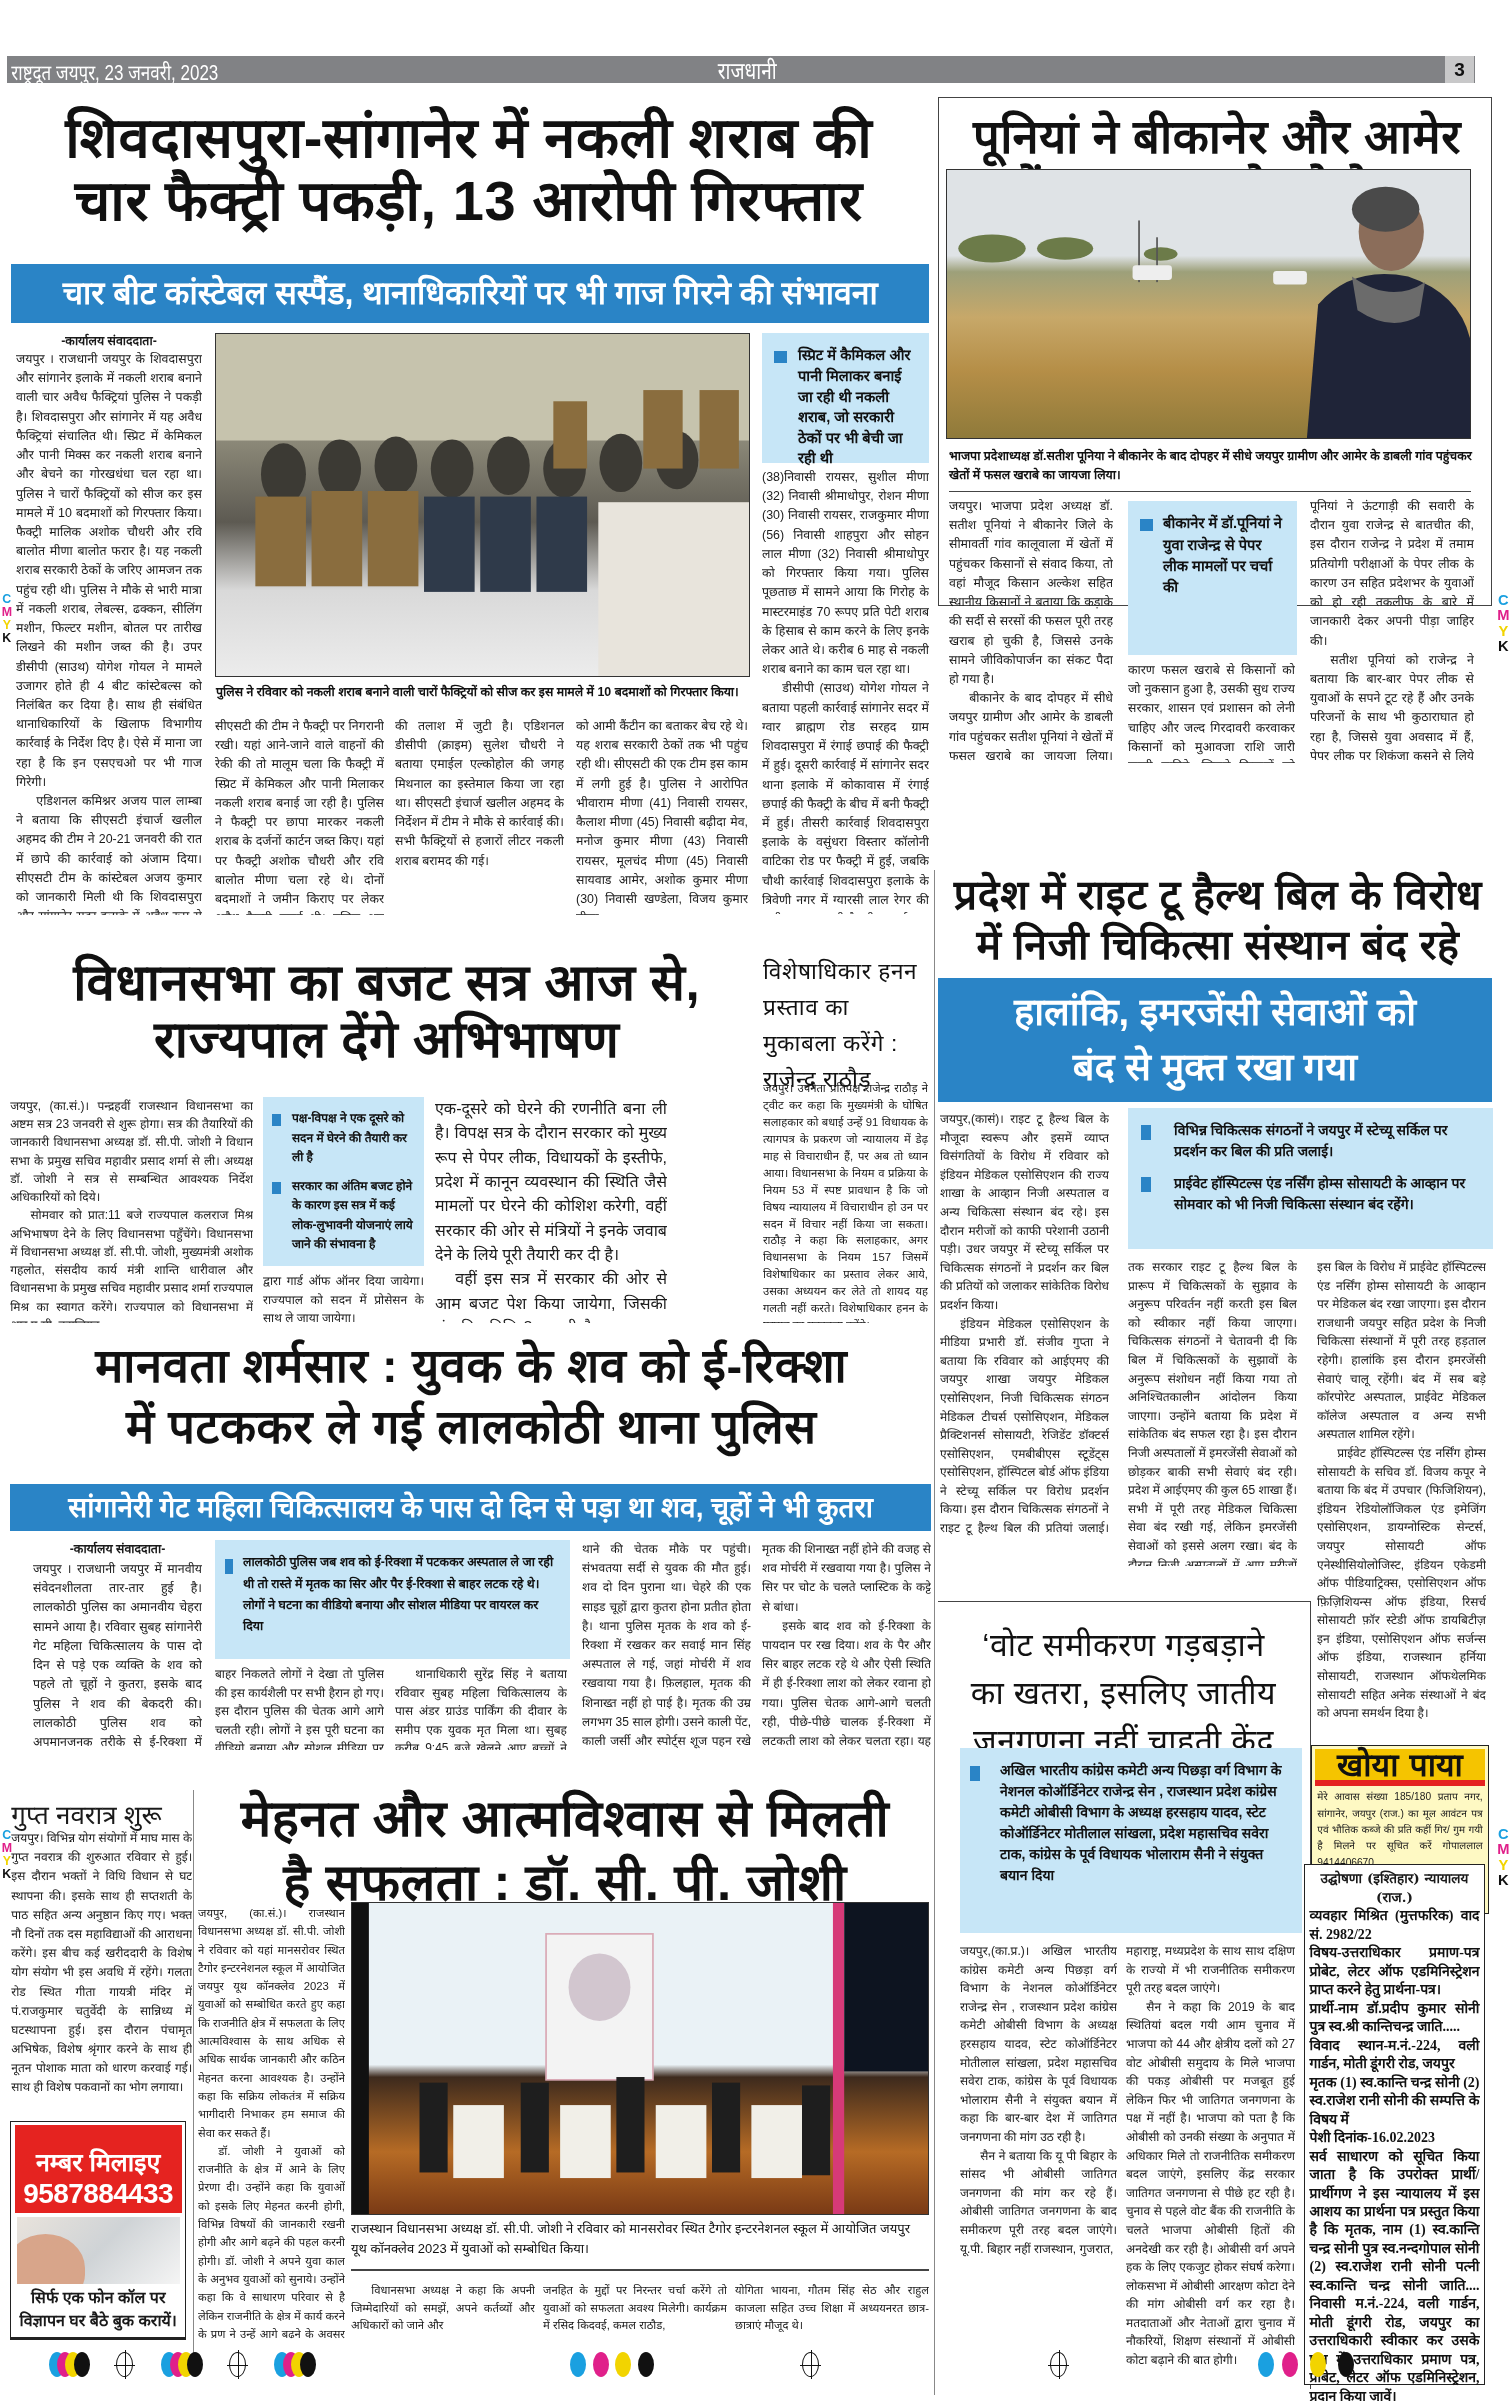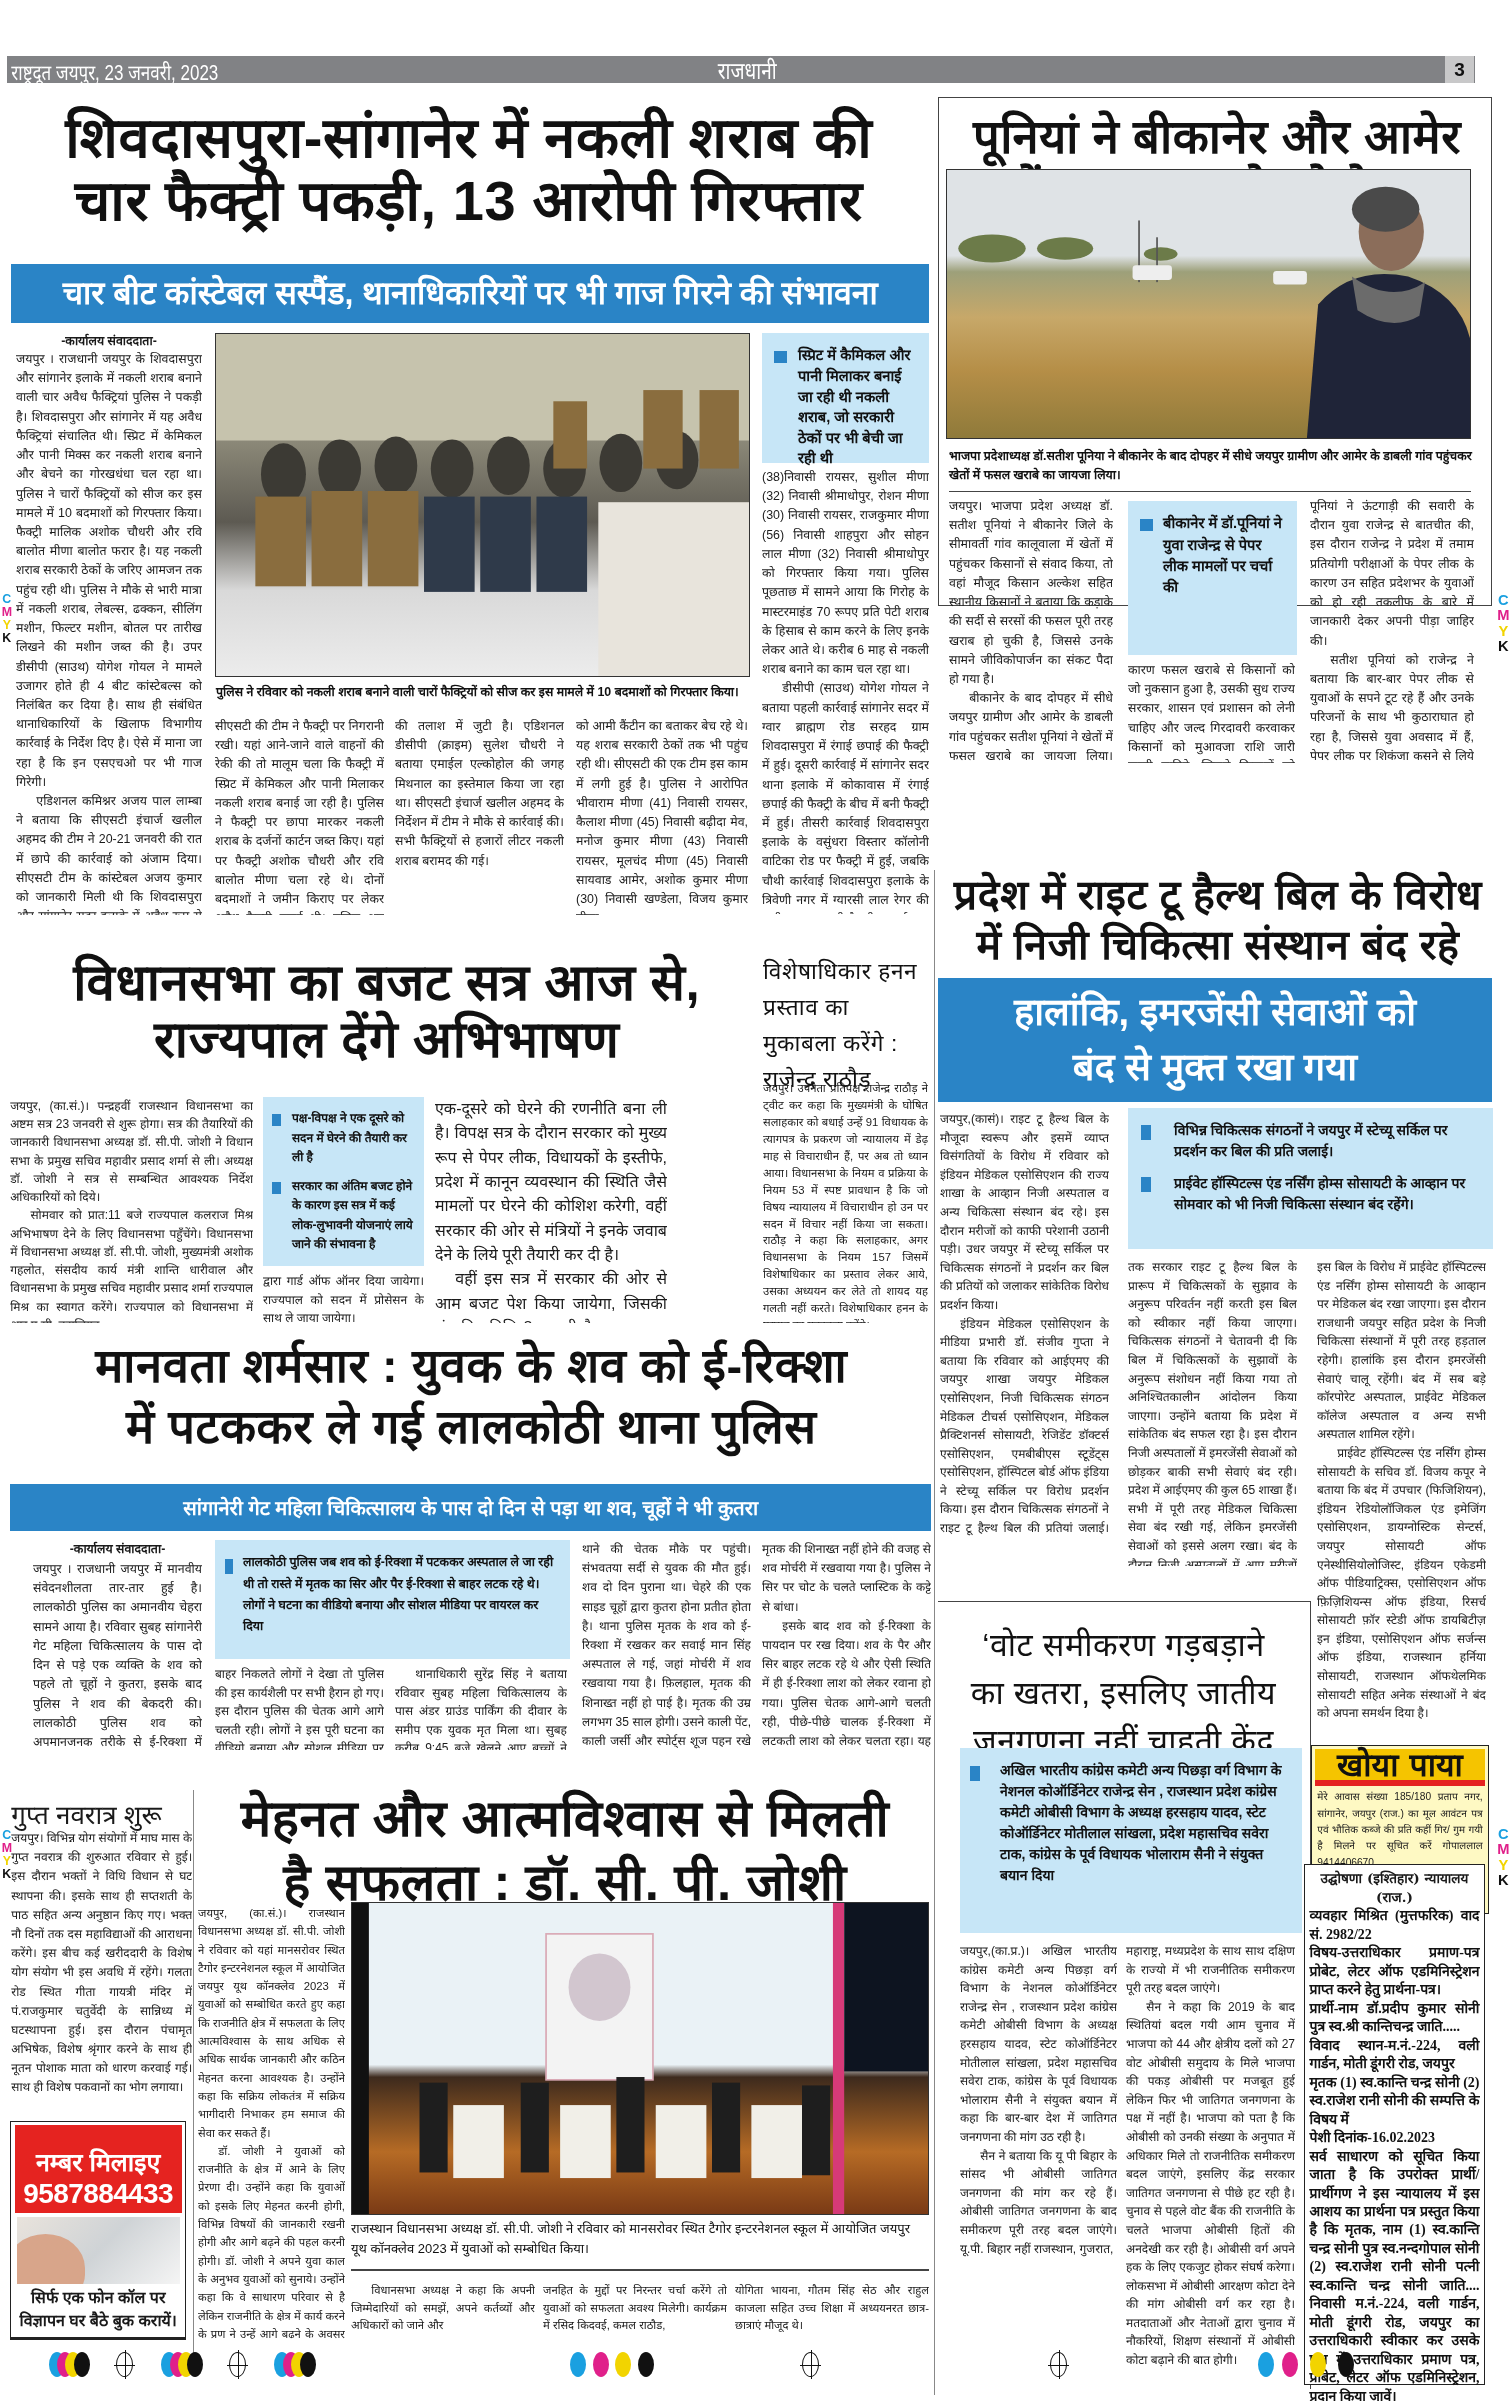--- a/index.html
+++ b/index.html
@@ -221,21 +221,21 @@
 </div>
 <div class="col" style="left:1317px;top:1258px;width:169px;height:463px;font-size:12px;">
   <p class="first">इस बिल के विरोध में प्राईवेट हॉस्पिटल्स एंड नर्सिंग होम्स सोसायटी के आव्हान पर मेडिकल बंद रखा जाएगा। इस दौरान राजधानी जयपुर सहित प्रदेश के निजी चिकित्सा संस्थानों में पूरी तरह हड़ताल रहेगी। हालांकि इस दौरान इमरजेंसी सेवाएं चालू रहेंगी। बंद में सब बड़े कॉरपोरेट अस्पताल, प्राईवेट मेडिकल कॉलेज अस्पताल व अन्य सभी अस्पताल शामिल रहेंगे।</p>
   <p>प्राईवेट हॉस्पिटल्स एंड नर्सिंग होम्स सोसायटी के सचिव डॉ. विजय कपूर ने बताया कि बंद में उपचार (फिजिशियन), इंडियन रेडियोलॉजिकल एंड इमेजिंग एसोसिएशन, डायग्नोस्टिक सेन्टर्स, जयपुर सोसायटी ऑफ एनेस्थीसियोलोजिस्ट, इंडियन एकेडमी ऑफ पीडियाट्रिक्स, एसोसिएशन ऑफ फ़िज़िशियन्स ऑफ इंडिया, रिसर्च सोसायटी फ़ॉर स्टेडी ऑफ डायबिटीज़ इन इंडिया, एसोसिएशन ऑफ सर्जन्स ऑफ इंडिया, राजस्थान हर्निया सोसायटी, राजस्थान ऑफथेलमिक सोसायटी सहित अनेक संस्थाओं ने बंद को अपना समर्थन दिया है।</p>
 </div>
 
 <div class="abs headline" style="left:11.3px;top:1335px;width:920px;font-size:47px;line-height:1.3;">
   <div>मानवता शर्मसार : युवक के शव को ई-रिक्शा</div>
   <div>में पटककर ले गई लालकोठी थाना पुलिस</div>
 </div>
-<div class="abs band" style="left:10.2px;top:1484px;width:921px;height:47px;font-size:20px;">सांगानेरी गेट महिला चिकित्सालय के पास दो दिन से पड़ा था शव, चूहों ने भी कुतरा</div>
+<div class="abs band" style="left:10.2px;top:1484px;width:921px;height:47px;font-size:28px;">सांगानेरी गेट महिला चिकित्सालय के पास दो दिन से पड़ा था शव, चूहों ने भी कुतरा</div>
 
 <div class="abs byline" style="left:33px;top:1540px;width:169px;">-कार्यालय संवाददाता-</div>
 <div class="col" style="left:33px;top:1560px;width:169px;height:192px;">
   <p class="first">जयपुर । राजधानी जयपुर में मानवीय संवेदनशीलता तार-तार हुई है। लालकोठी पुलिस का अमानवीय चेहरा सामने आया है। रविवार सुबह सांगानेरी गेट महिला चिकित्सालय के पास दो दिन से पड़े एक व्यक्ति के शव को पहले तो चूहों ने कुतरा, इसके बाद पुलिस ने शव की बेकदरी की। लालकोठी पुलिस शव को अपमानजनक तरीके से ई-रिक्शा में पटक कर अस्पताल ले गई। रास्ते में मृतक का सिर और पैर ई-रिक्शा से</p>
 </div>
 <div class="pullquote" style="left:215px;top:1540px;width:355px;height:119px;font-size:12.4px;line-height:1.72;padding:12.4px 11.3px 5.6px 28px;">
   <span class="bullet" style="left:10.2px;top:19px;width:8px;height:14.7px;"></span>
   <span>लालकोठी पुलिस जब शव को ई-रिक्शा में पटककर अस्पताल ले जा रही थी तो रास्ते में मृतक का सिर और पैर ई-रिक्शा से बाहर लटक रहे थे। लोगों ने घटना का वीडियो बनाया और सोशल मीडिया पर वायरल कर दिया</span>
 </div>
 <div class="col" style="left:215px;top:1665px;width:169px;height:85px;font-size:12px;">

